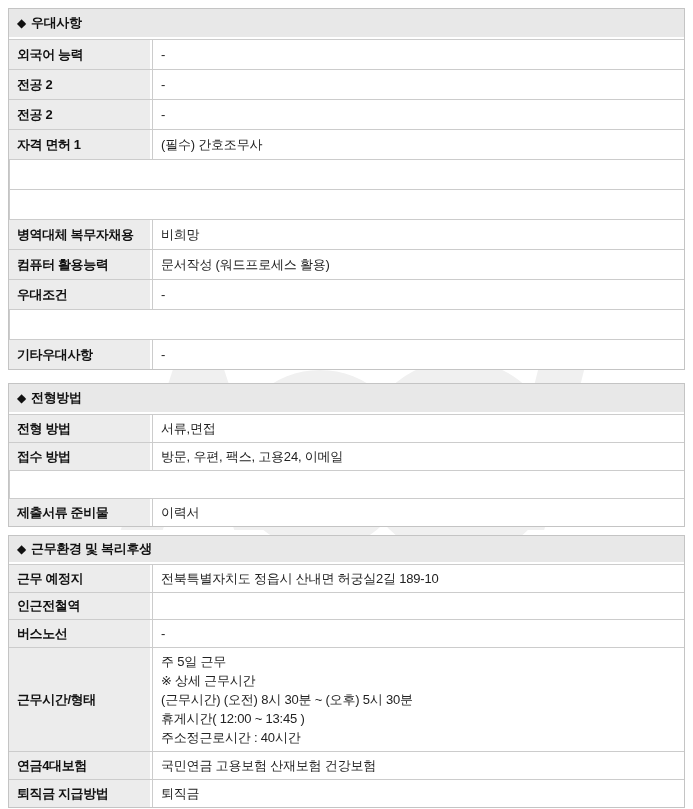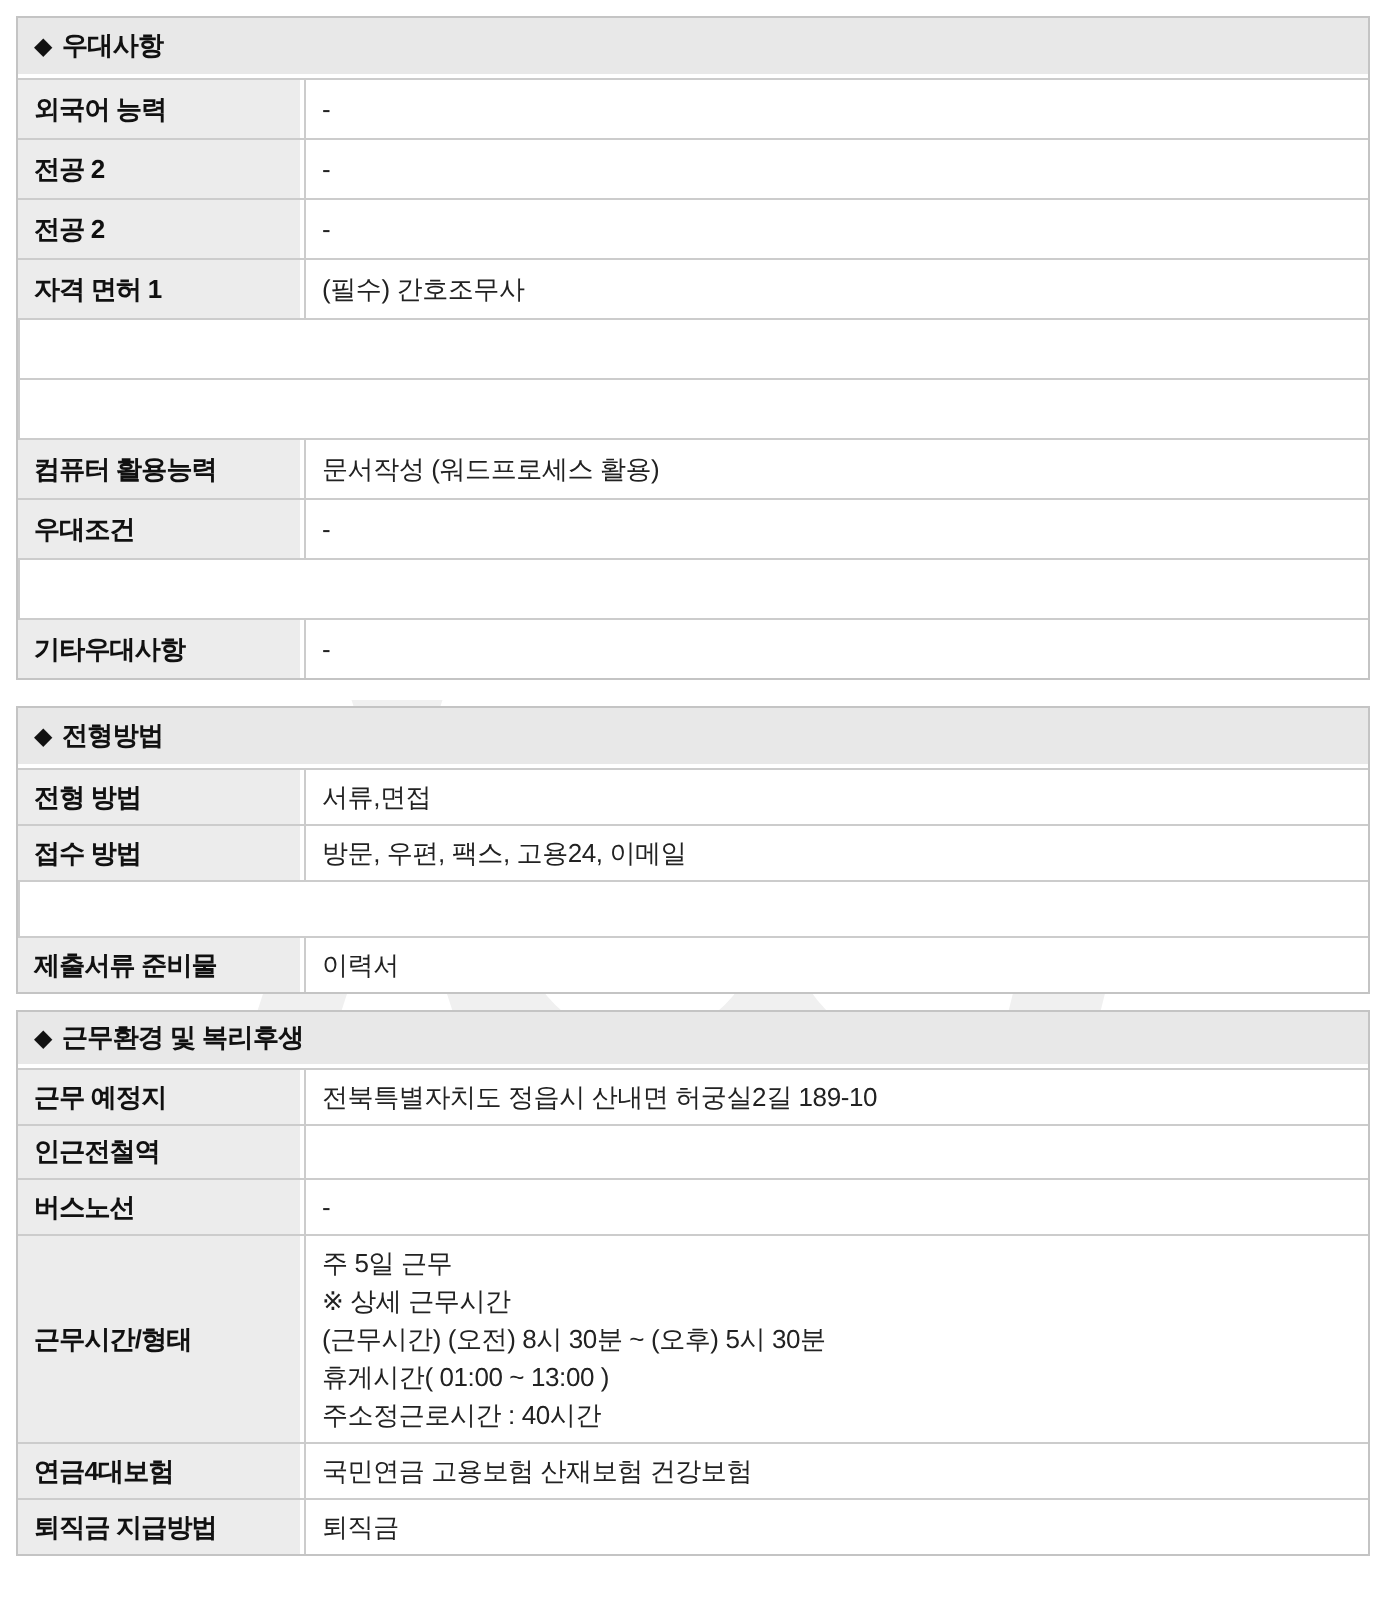--- a/index.html
+++ b/index.html
@@ -114,20 +114,24 @@
           <div class="cell-label">자격 면허 1</div>
           <div class="cell-value">(필수) 간호조무사</div>
         </div>
         <div class="row">
           <div class="cell-value"></div>
         </div>
         <div class="row">
           <div class="cell-value"></div>
         </div>
         <div class="row">
+          <div class="cell-label">병역대체 복무자채용</div>
+          <div class="cell-value">비희망</div>
+        </div>
+        <div class="row">
           <div class="cell-label">컴퓨터 활용능력</div>
           <div class="cell-value">문서작성 (워드프로세스 활용)</div>
         </div>
         <div class="row">
           <div class="cell-label">우대조건</div>
           <div class="cell-value">-</div>
         </div>
         <div class="row">
           <div class="cell-value"></div>
         </div>
@@ -172,21 +176,21 @@
         </div>
         <div class="row">
           <div class="cell-label">버스노선</div>
           <div class="cell-value">-</div>
         </div>
         <div class="row">
           <div class="cell-label">근무시간/형태</div>
           <div class="cell-value">주 5일 근무
 ※ 상세 근무시간
 (근무시간) (오전) 8시 30분 ~ (오후) 5시 30분
-휴게시간( 01:00 ~ 13:00 )
+휴게시간( 12:00 ~ 13:45 )
 주소정근로시간 : 40시간</div>
         </div>
         <div class="row">
           <div class="cell-label">연금4대보험</div>
           <div class="cell-value">국민연금 고용보험 산재보험 건강보험</div>
         </div>
         <div class="row">
           <div class="cell-label">퇴직금 지급방법</div>
           <div class="cell-value">퇴직금</div>
         </div>

